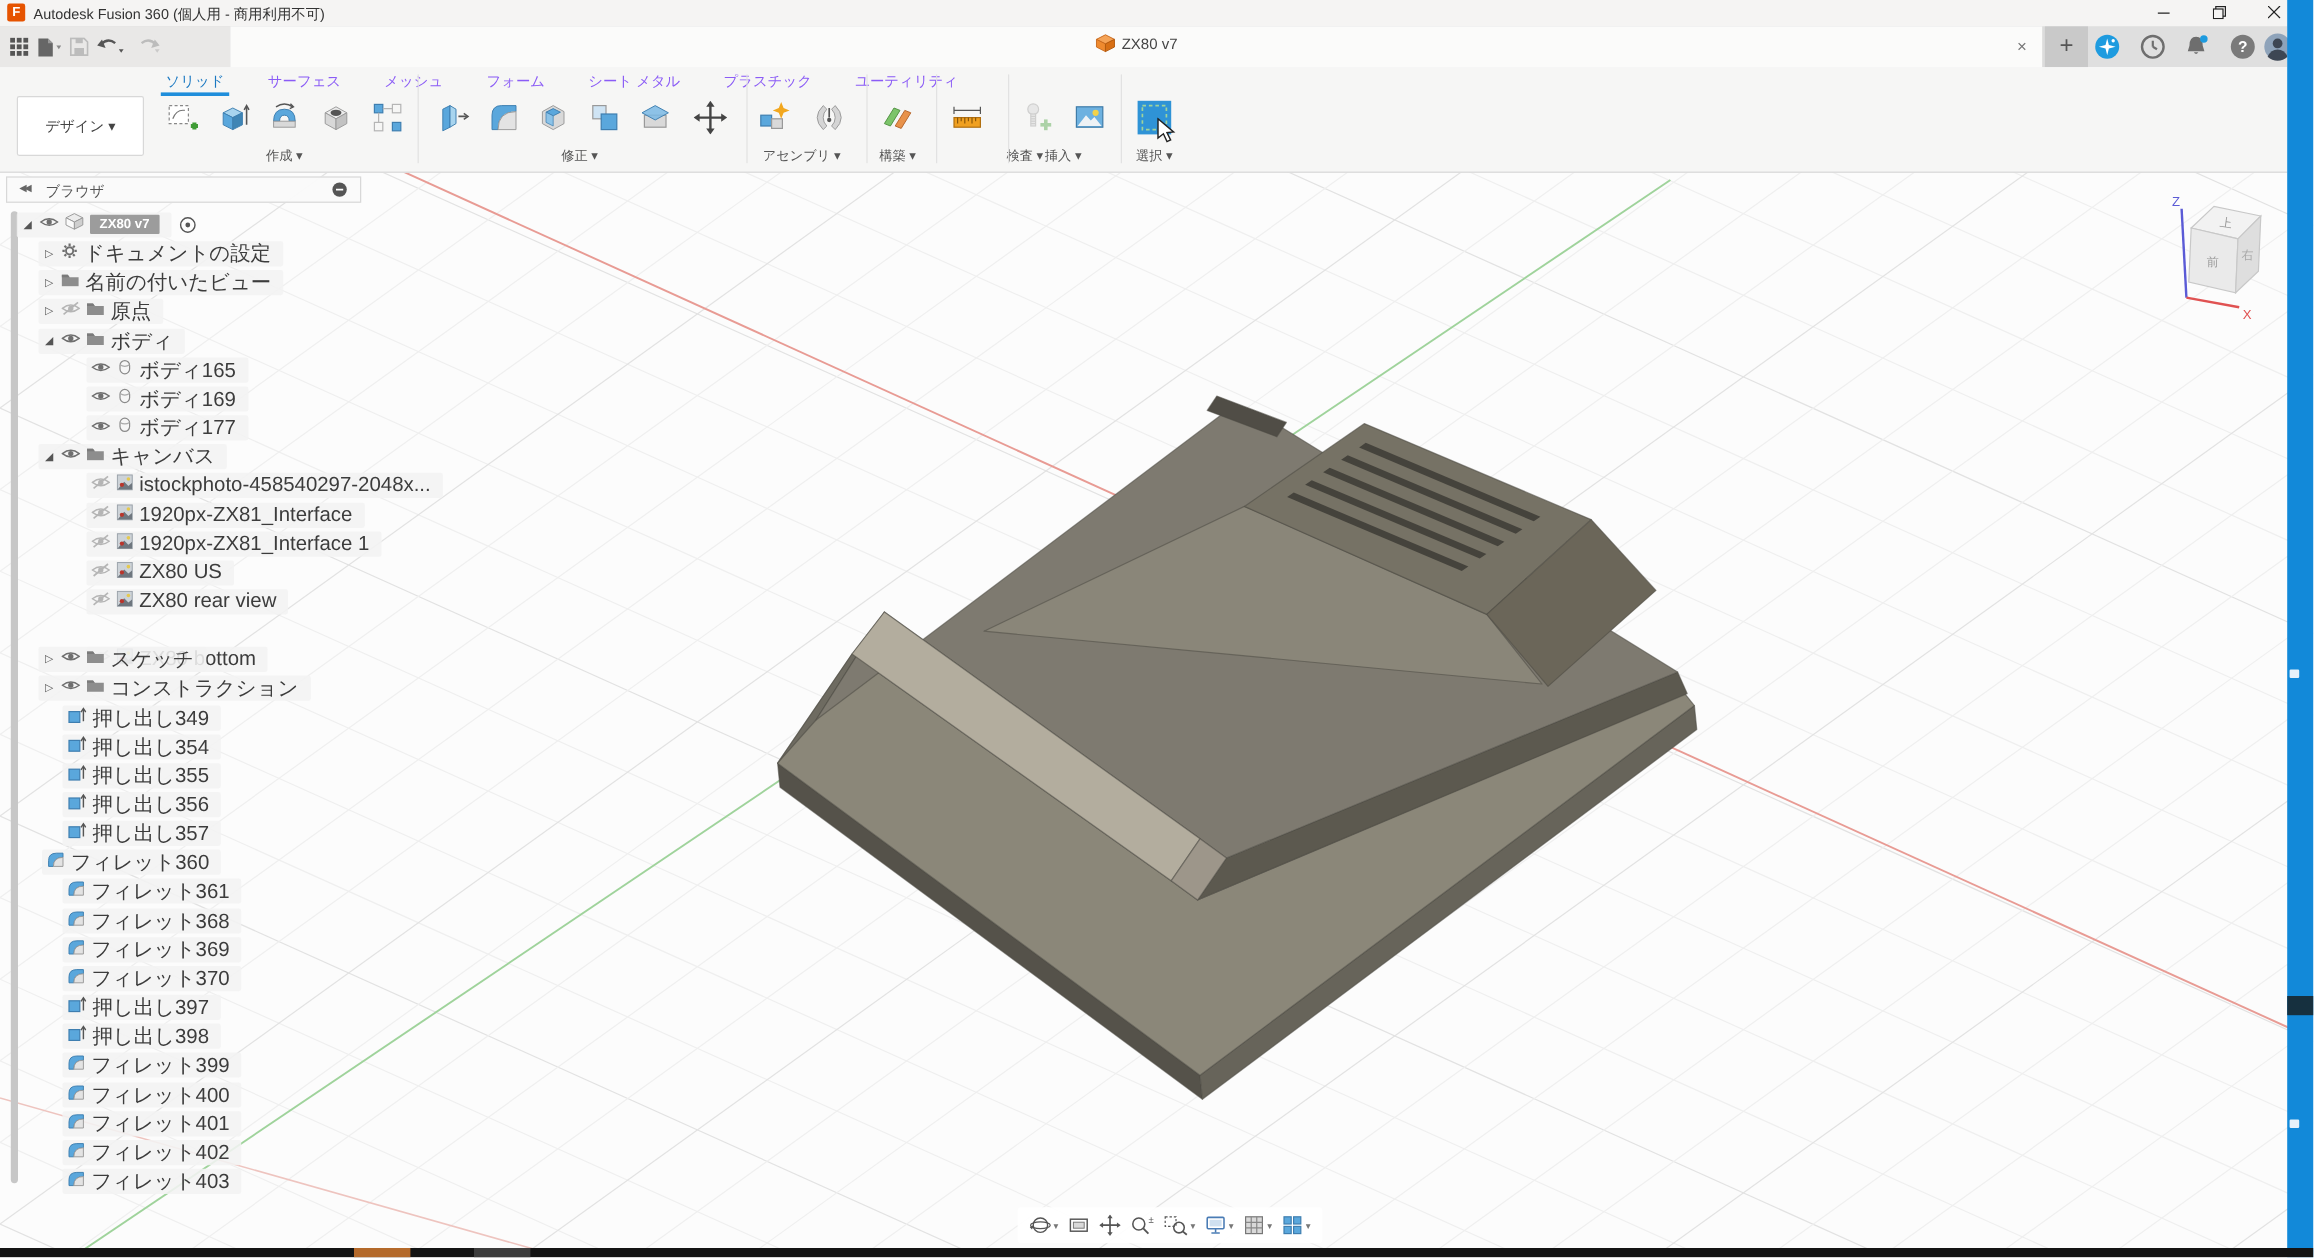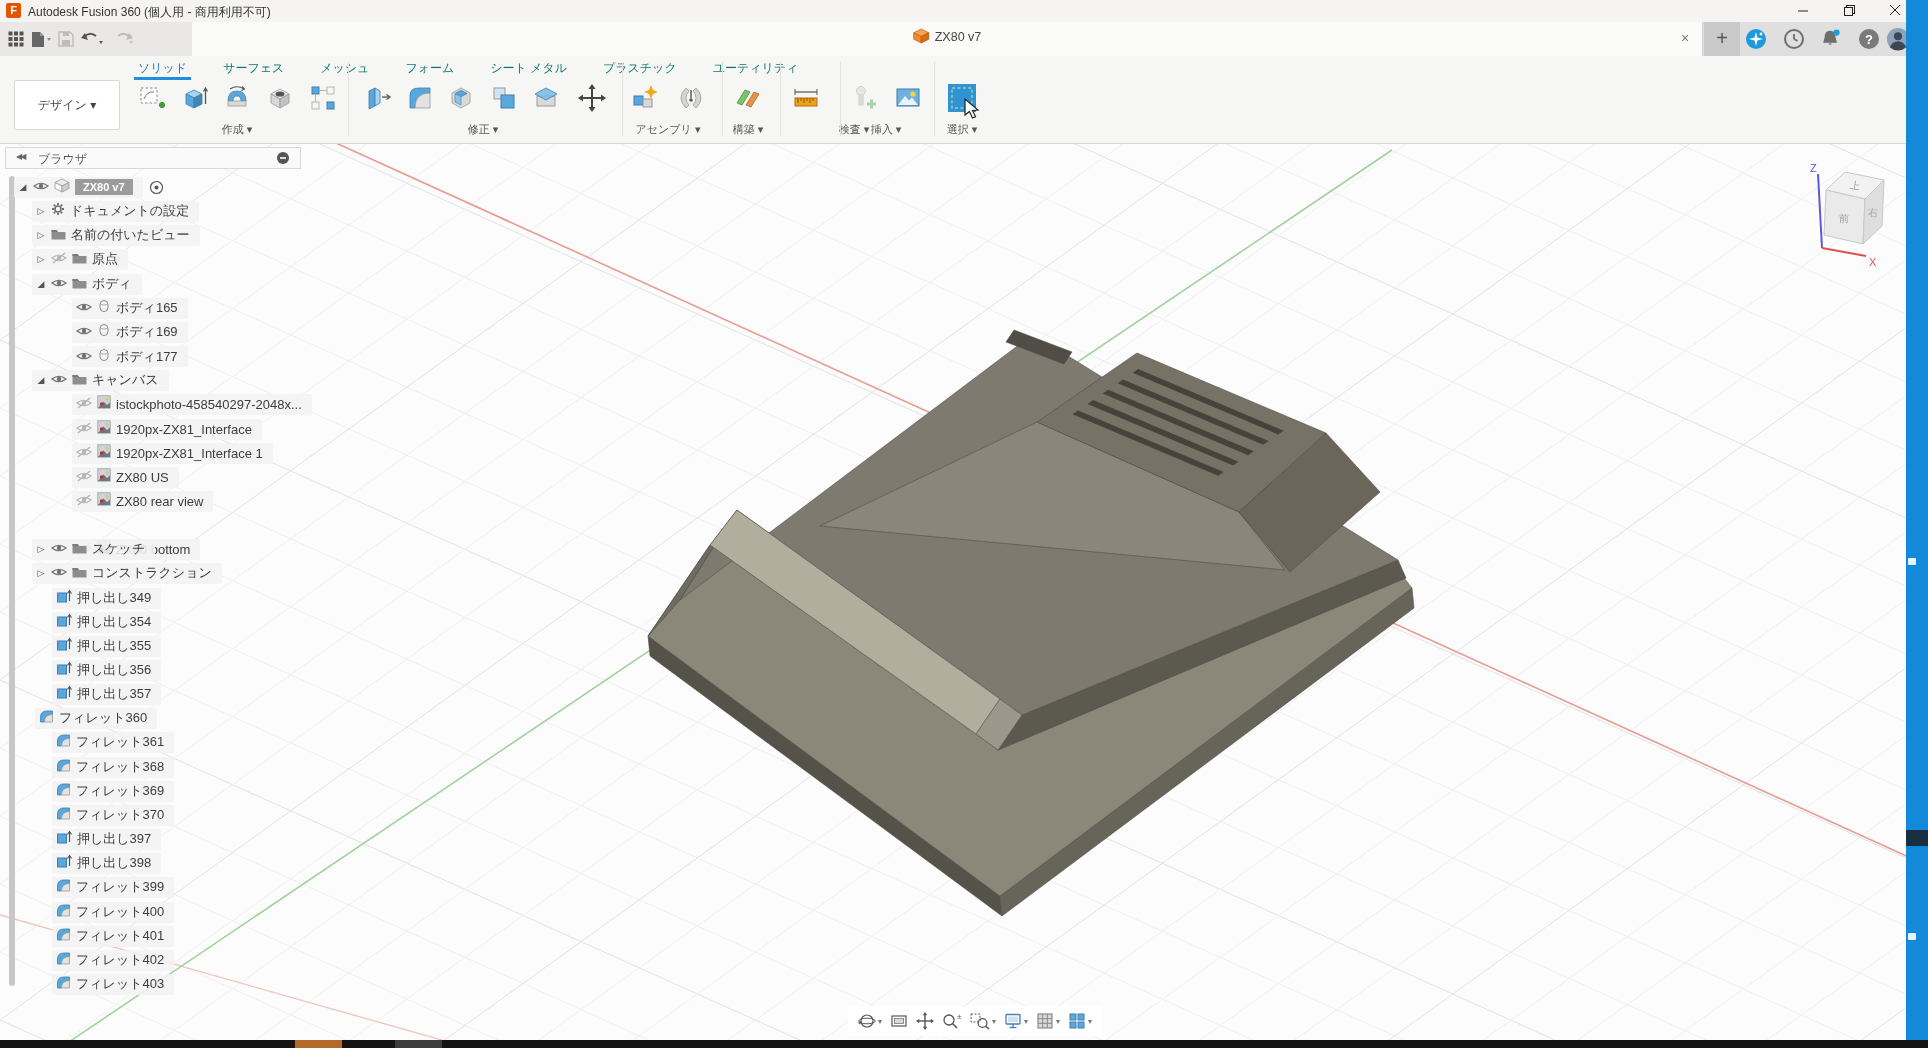--- a/index.html
+++ b/index.html
@@ -24,39 +24,39 @@
   #tab-close{position:absolute;right:8px;top:7px;font-size:14px;color:#777;width:18px;height:18px;text-align:center;line-height:18px;}
   #new-tab{position:absolute;left:1704px;top:0;width:36px;height:34px;background:#c9c9c9;color:#555;
            font-size:20px;text-align:center;line-height:32px;}
   .tr-icon{position:absolute;top:5px;width:24px;height:24px;display:flex;align-items:center;justify-content:center;}
   
   #ribbon{position:absolute;left:0;top:56px;width:1906px;height:87px;background:#f6f6f5;border-bottom:1px solid #d8d8d8;}
   #workspace-btn{position:absolute;left:14px;top:24px;width:104px;height:48px;background:#fff;
                  border:1px solid #d8d8d8;border-radius:2px;font-size:12px;color:#444;
                  display:flex;align-items:center;justify-content:center;}
   #ribbon-tabs{position:absolute;left:134px;top:2px;height:20px;display:flex;gap:28px;}
-  .rtab{font-size:12px;color:#0f766e;padding:2px 4px;position:relative;white-space:nowrap;}
+  .rtab{font-size:12px;color:#8b5cf6;padding:2px 4px;position:relative;white-space:nowrap;}
   .rtab.active{color:#1a78c2;}
   .rtab.active::after{content:"";position:absolute;left:0;right:0;bottom:-2px;height:3px;background:#1f8edb;}
   .ric{position:absolute;top:24px;width:36px;height:36px;display:flex;align-items:center;justify-content:center;}
   .rlabel{position:absolute;top:66px;font-size:11px;color:#555;transform:translateX(-50%);white-space:nowrap;}
   .rsep{position:absolute;top:6px;height:74px;width:1px;background:#e2e2e2;}
   
   #viewport{position:absolute;left:0;top:143px;width:1928px;height:897px;}
   
   #browser-header{position:absolute;left:5px;top:147px;width:296px;height:22px;background:rgba(250,250,250,0.95);
                   border:1px solid #d8d8d8;box-sizing:border-box;font-size:12px;color:#555;}
   #browser-title{position:absolute;left:32px;top:3px;}
   #browser-collapse{position:absolute;left:10px;top:4px;font-size:8px;color:#666;letter-spacing:-2px;}
   #browser-min{position:absolute;right:10px;top:3px;}
   #browser-scroll{position:absolute;left:9px;top:176px;width:6px;height:810px;background:#c7c7c7;border-radius:3px;}
   .trow{position:absolute;height:22px;display:flex;align-items:center;}
   .tpill{display:inline-flex;align-items:center;height:21px;background:rgba(243,243,243,0.88);
          border-radius:2px;padding:0 10px 0 4px;gap:5px;}
-  .tlabel{font-size:13px;color:#3c3c3c;white-space:nowrap;}
+  .tlabel{font-size:17px;color:#3c3c3c;white-space:nowrap;}
   .tlabel.selected{background:#9c9c9c;color:#fff;padding:2px 8px;border-radius:1px;font-weight:bold;font-size:11px;}
   .texp{font-size:9px;color:#555;width:10px;text-align:center;}
   
   #comment-box{position:absolute;left:8px;top:1012px;width:290px;height:28px;background:rgba(252,252,252,0.96);
                border:1px solid #d6d6d6;border-radius:2px;box-sizing:border-box;}
   #comment-label{position:absolute;left:20px;top:6px;font-size:12px;color:#888;}
   #comment-add{position:absolute;right:10px;top:6px;}
   
   #navbar{position:absolute;left:848px;top:1006px;height:30px;display:flex;align-items:center;gap:8px;
           background:rgba(255,255,255,0.92);border-radius:3px;padding:0 10px;}

